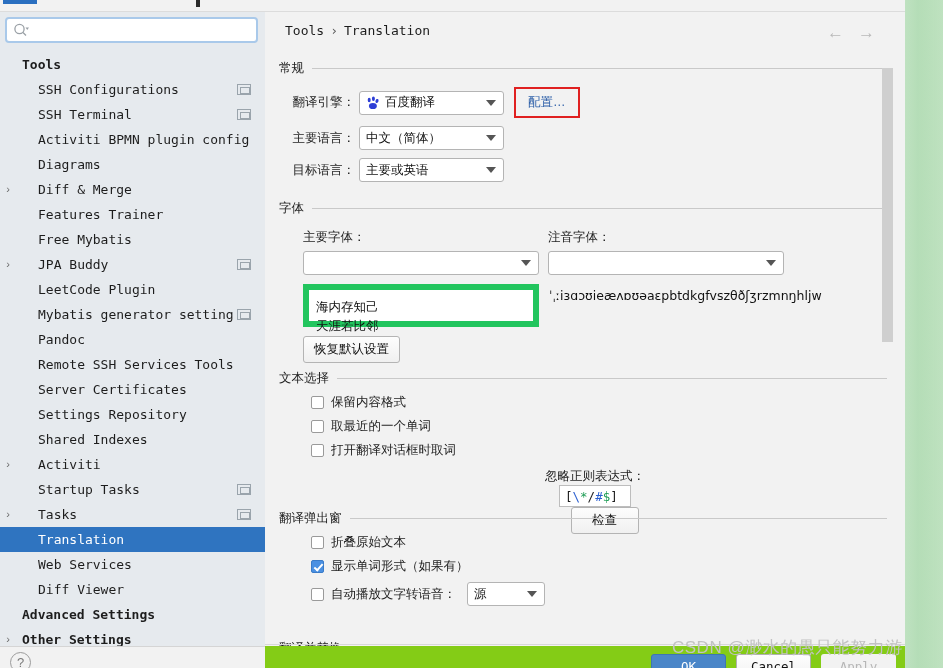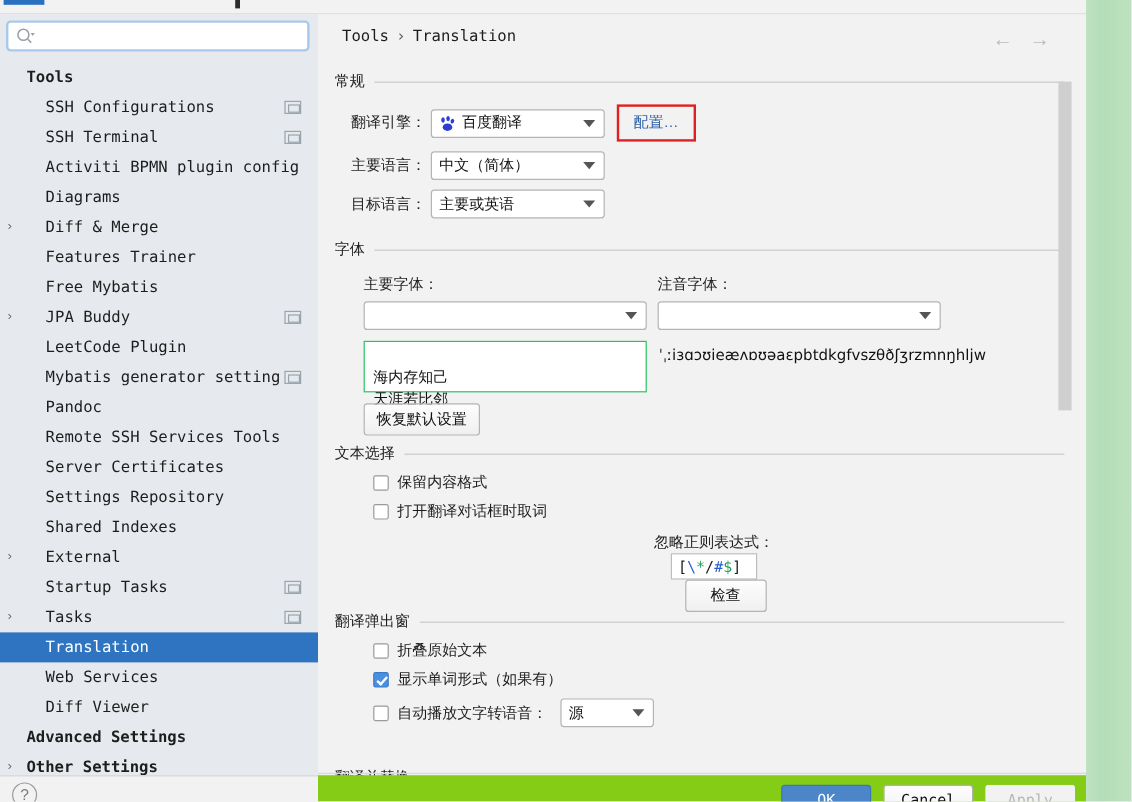--- a/index.html
+++ b/index.html
@@ -163,22 +163,22 @@
     padding: 2px 4px;
   }
   .redbox {
     border: 2px solid #e02020; padding: 3px 8px; background: #f2f2f2;
     display: inline-flex; align-items: flex-start;
   }
 
   .fld-label { font-size: 12.5px; color: #1d1d1d; margin-bottom: 5px; }
 
   .preview-box {
-    border: 1px solid #22c55e; background: #ffffff;
-    padding: 20px 7px; font-size: 12.5px; line-height: 19px; color: #111;
+    border: 6px solid #22c55e; background: #ffffff;
+    padding: 8px 7px; font-size: 12.5px; line-height: 19px; color: #111;
   }
   .ipa {
     font-size: 12.5px; color: #111; white-space: nowrap;
     font-family: "DejaVu Sans", sans-serif;
   }
 
   .btn {
     background: linear-gradient(#fdfdfd, #f0f0f0);
     border: 1px solid #b4b4b4; border-radius: 3px;
     font-size: 12.5px; color: #111; padding: 4px 10px;
@@ -341,21 +341,21 @@
             <div class="tree-row">
               <span class="arrow"></span>
               <span class="lbl" style="padding-left: 22px;">Settings Repository</span>
             </div>
             <div class="tree-row">
               <span class="arrow"></span>
               <span class="lbl" style="padding-left: 22px;">Shared Indexes</span>
             </div>
             <div class="tree-row">
               <span class="arrow">›</span>
-              <span class="lbl" style="padding-left: 22px;">External</span>
+              <span class="lbl" style="padding-left: 22px;">Activiti</span>
             </div>
             <div class="tree-row">
               <span class="arrow"></span>
               <span class="lbl" style="padding-left: 22px;">Startup Tasks</span>
               <span class="badge"></span>
             </div>
             <div class="tree-row">
               <span class="arrow">›</span>
               <span class="lbl" style="padding-left: 22px;">Tasks</span>
               <span class="badge"></span>
@@ -487,20 +487,24 @@
           <span>文本选择</span>
           <span class="rule"></span>
         </div>
         <div id="ts-checkboxes" style="padding-left:32px; margin-top:5px;">
             <div class="cbrow">
               <span class="cb"></span>
               <span class="cb-lbl">保留内容格式</span>
             </div>
             <div class="cbrow">
               <span class="cb"></span>
+              <span class="cb-lbl">取最近的一个单词</span>
+            </div>
+            <div class="cbrow">
+              <span class="cb"></span>
               <span class="cb-lbl">打开翻译对话框时取词</span>
             </div>
           </div>
         <div style="display:flex; align-items:center; padding-left:24px; margin-top:9px;flex-direction:column;">
           <span class="cb-lbl">忽略正则表达式：</span>
           <div class="regex-input">
             <span class="rx-b">[</span>
               <span class="rx-blue">\</span>
               <span class="rx-green">*</span>
               <span class="rx-b">/</span>
@@ -552,13 +556,14 @@
     <div class="footer">
       <div class="footer-rule"></div>
       <div class="footer-btns" id="footer-buttons">
           <div class="fbtn primary">OK</div>
           <div class="fbtn normal">Cancel</div>
           <div class="fbtn disabled">Apply</div>
         </div>
     </div>
   </div>
 
+  <div class="watermark">CSDN @渺水的愚只能努力游</div>
 </div>
 
 </body></html>

